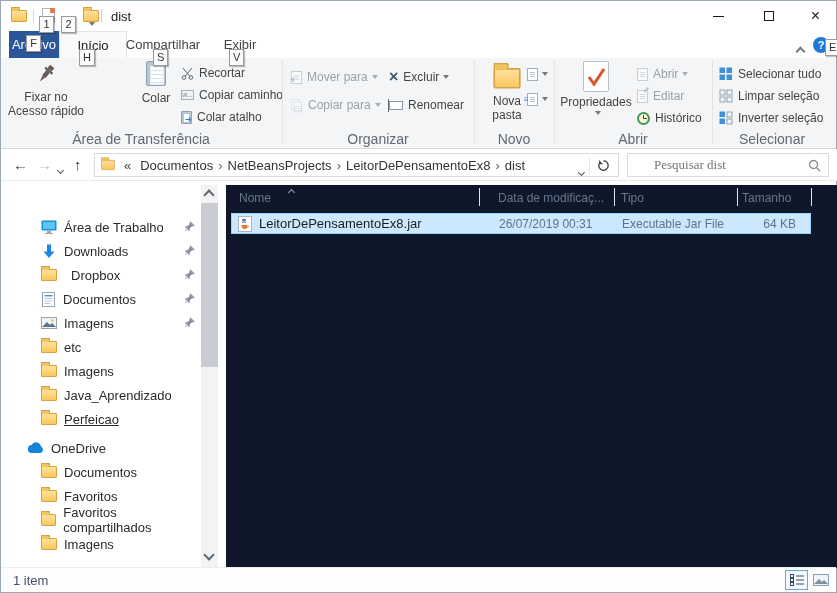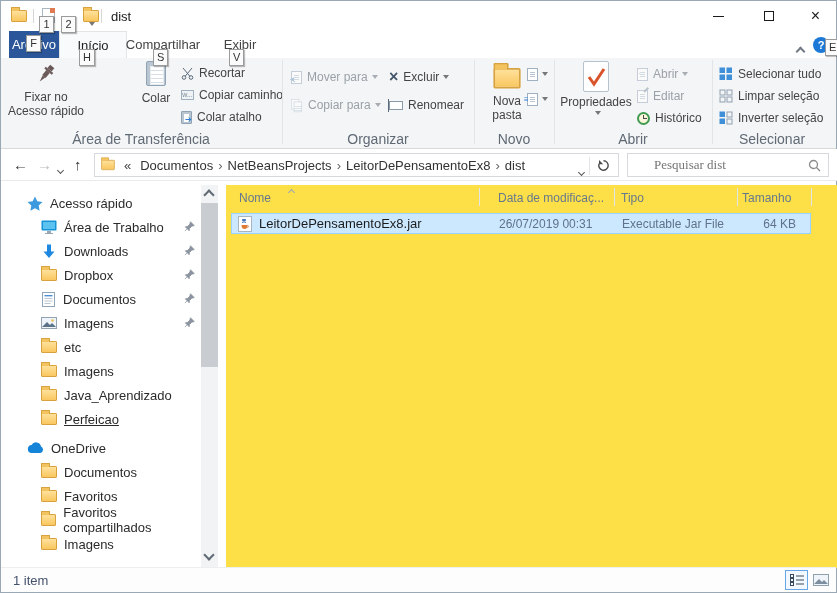--- a/index.html
+++ b/index.html
@@ -309,26 +309,20 @@
       <input style="position: absolute; left: 8px; top: 3px; width: 160px; border: none; outline: none; font-family: Liberation Serif, serif; font-size: 13px; color: #0f766e; margin-left: 18px;" placeholder="Pesquisar dist">
       <svg style="position:absolute; right:7px; top:5px;" width="13" height="13">
         <circle cx="5.5" cy="5.5" r="4" fill="none" stroke="#8a8a8a" stroke-width="1.3"></circle>
         <path d="M8.5 8.5 L12 12" stroke="#8a8a8a" stroke-width="1.3"></path>
         </svg>
     </div>
   </div>
 
   <div class="abs" style="left:0; top:181px; width:218px; height:386px; background:#fff;">
 
-    <div class="sidebar-item" style="top:9px;">
-      <svg style="margin-left:26px;" width="16" height="15" viewBox="0 0 16 15">
-        <path d="M8 0.5 l2.3 4.7 5.2.7-3.8 3.6.9 5.2L8 12.2 3.4 14.7l.9-5.2L.5 5.9l5.2-.7z" fill="#3e9adf"></path>
-        </svg>
-      <span style="margin-left:7px;">Acesso rápido</span>
-    </div>
 
     <div class="sidebar-item" style="top:33px;">
       <svg style="margin-left:40px;" width="16" height="14">
         <rect x="0.5" y="0.5" width="15" height="10" rx="1" fill="#1593d6"></rect>
           <rect x="2" y="2" width="12" height="7" fill="#5cc3f0"></rect>
         <rect x="6" y="11" width="4" height="2" fill="#9aa7b2"></rect>
           <rect x="4" y="13" width="8" height="1" fill="#9aa7b2"></rect>
         </svg>
       <span style="margin-left:7px;">Área de Trabalho</span>
       <svg class="sb-pin" width="11" height="11" viewBox="0 0 12 12">
@@ -341,21 +335,21 @@
         <path d="M5 0.5 h4 v7 h3.5 L7 14 L1.5 7.5 H5 Z" fill="#1e87e0"></path>
         </svg>
       <span style="margin-left:8px;">Downloads</span>
       <svg class="sb-pin" width="11" height="11" viewBox="0 0 12 12">
           <path d="M7 0.8 L11.2 5 L8.6 5.6 L6.2 8 L5.6 10.6 L1.4 6.4 L4 5.8 L6.4 3.4 Z M1 11 L3.4 8.6" fill="#8a939e" stroke="#8a939e" stroke-width=".8"></path>
         </svg>
     </div>
 
     <div class="sidebar-item" style="top:81px;">
       <span class="folder" style="margin-left:40px;"></span>
-      <span style="margin-left:7px;">Dropbox</span>
+      <span style="margin-left:14px;">Dropbox</span>
       <svg class="sb-pin" width="11" height="11" viewBox="0 0 12 12">
           <path d="M7 0.8 L11.2 5 L8.6 5.6 L6.2 8 L5.6 10.6 L1.4 6.4 L4 5.8 L6.4 3.4 Z M1 11 L3.4 8.6" fill="#8a939e" stroke="#8a939e" stroke-width=".8"></path>
         </svg>
     </div>
 
     <div class="sidebar-item" style="top:105px;">
       <svg style="margin-left:41px;" width="13" height="15">
         <rect x="0.5" y="0.5" width="12" height="14" fill="#fff" stroke="#8fa6ba"></rect>
         <rect x="2.5" y="3" width="8" height="1.4" fill="#4a90d9"></rect>
           <rect x="2.5" y="6" width="8" height="1" fill="#b9c6d2"></rect>
@@ -420,21 +414,21 @@
       <span style="margin-left:7px;">Imagens</span>
     </div>
   </div>
 
   <div class="scrollbar">
     <span class="sb-arrow chev chev-up" style="top:6px; border-color:#606a74;"></span>
     <div class="sb-thumb"></div>
     <span class="sb-arrow chev chev-down" style="bottom:8px; border-color:#606a74;"></span>
   </div>
 
-  <div class="abs" style="left:225px; top:184px; width:612px; height:383px; background:#fde047;">
+  <div class="abs" style="left:225px; top:184px; width:612px; height:383px; background:#0f172a;">
 
     <span class="abs" style="left:63px; top:-2px;"><span class="chev chev-up" style="width:5px;height:5px;border-width:1.5px;border-color:#9aa7b5;"></span></span>
     <span class="colhead" style="left:13px; top:6px;">Nome</span>
     <span class="colhead" style="left:272px; top:6px;">Data de modificaç...</span>
     <span class="colhead" style="left:395px; top:6px;">Tipo</span>
     <span class="colhead" style="left:516px; top:6px;">Tamanho</span>
     <span class="colsep" style="left:253px;"></span>
     <span class="colsep" style="left:388px;"></span>
     <span class="colsep" style="left:511px;"></span>
     <span class="colsep" style="left:585px;"></span>

